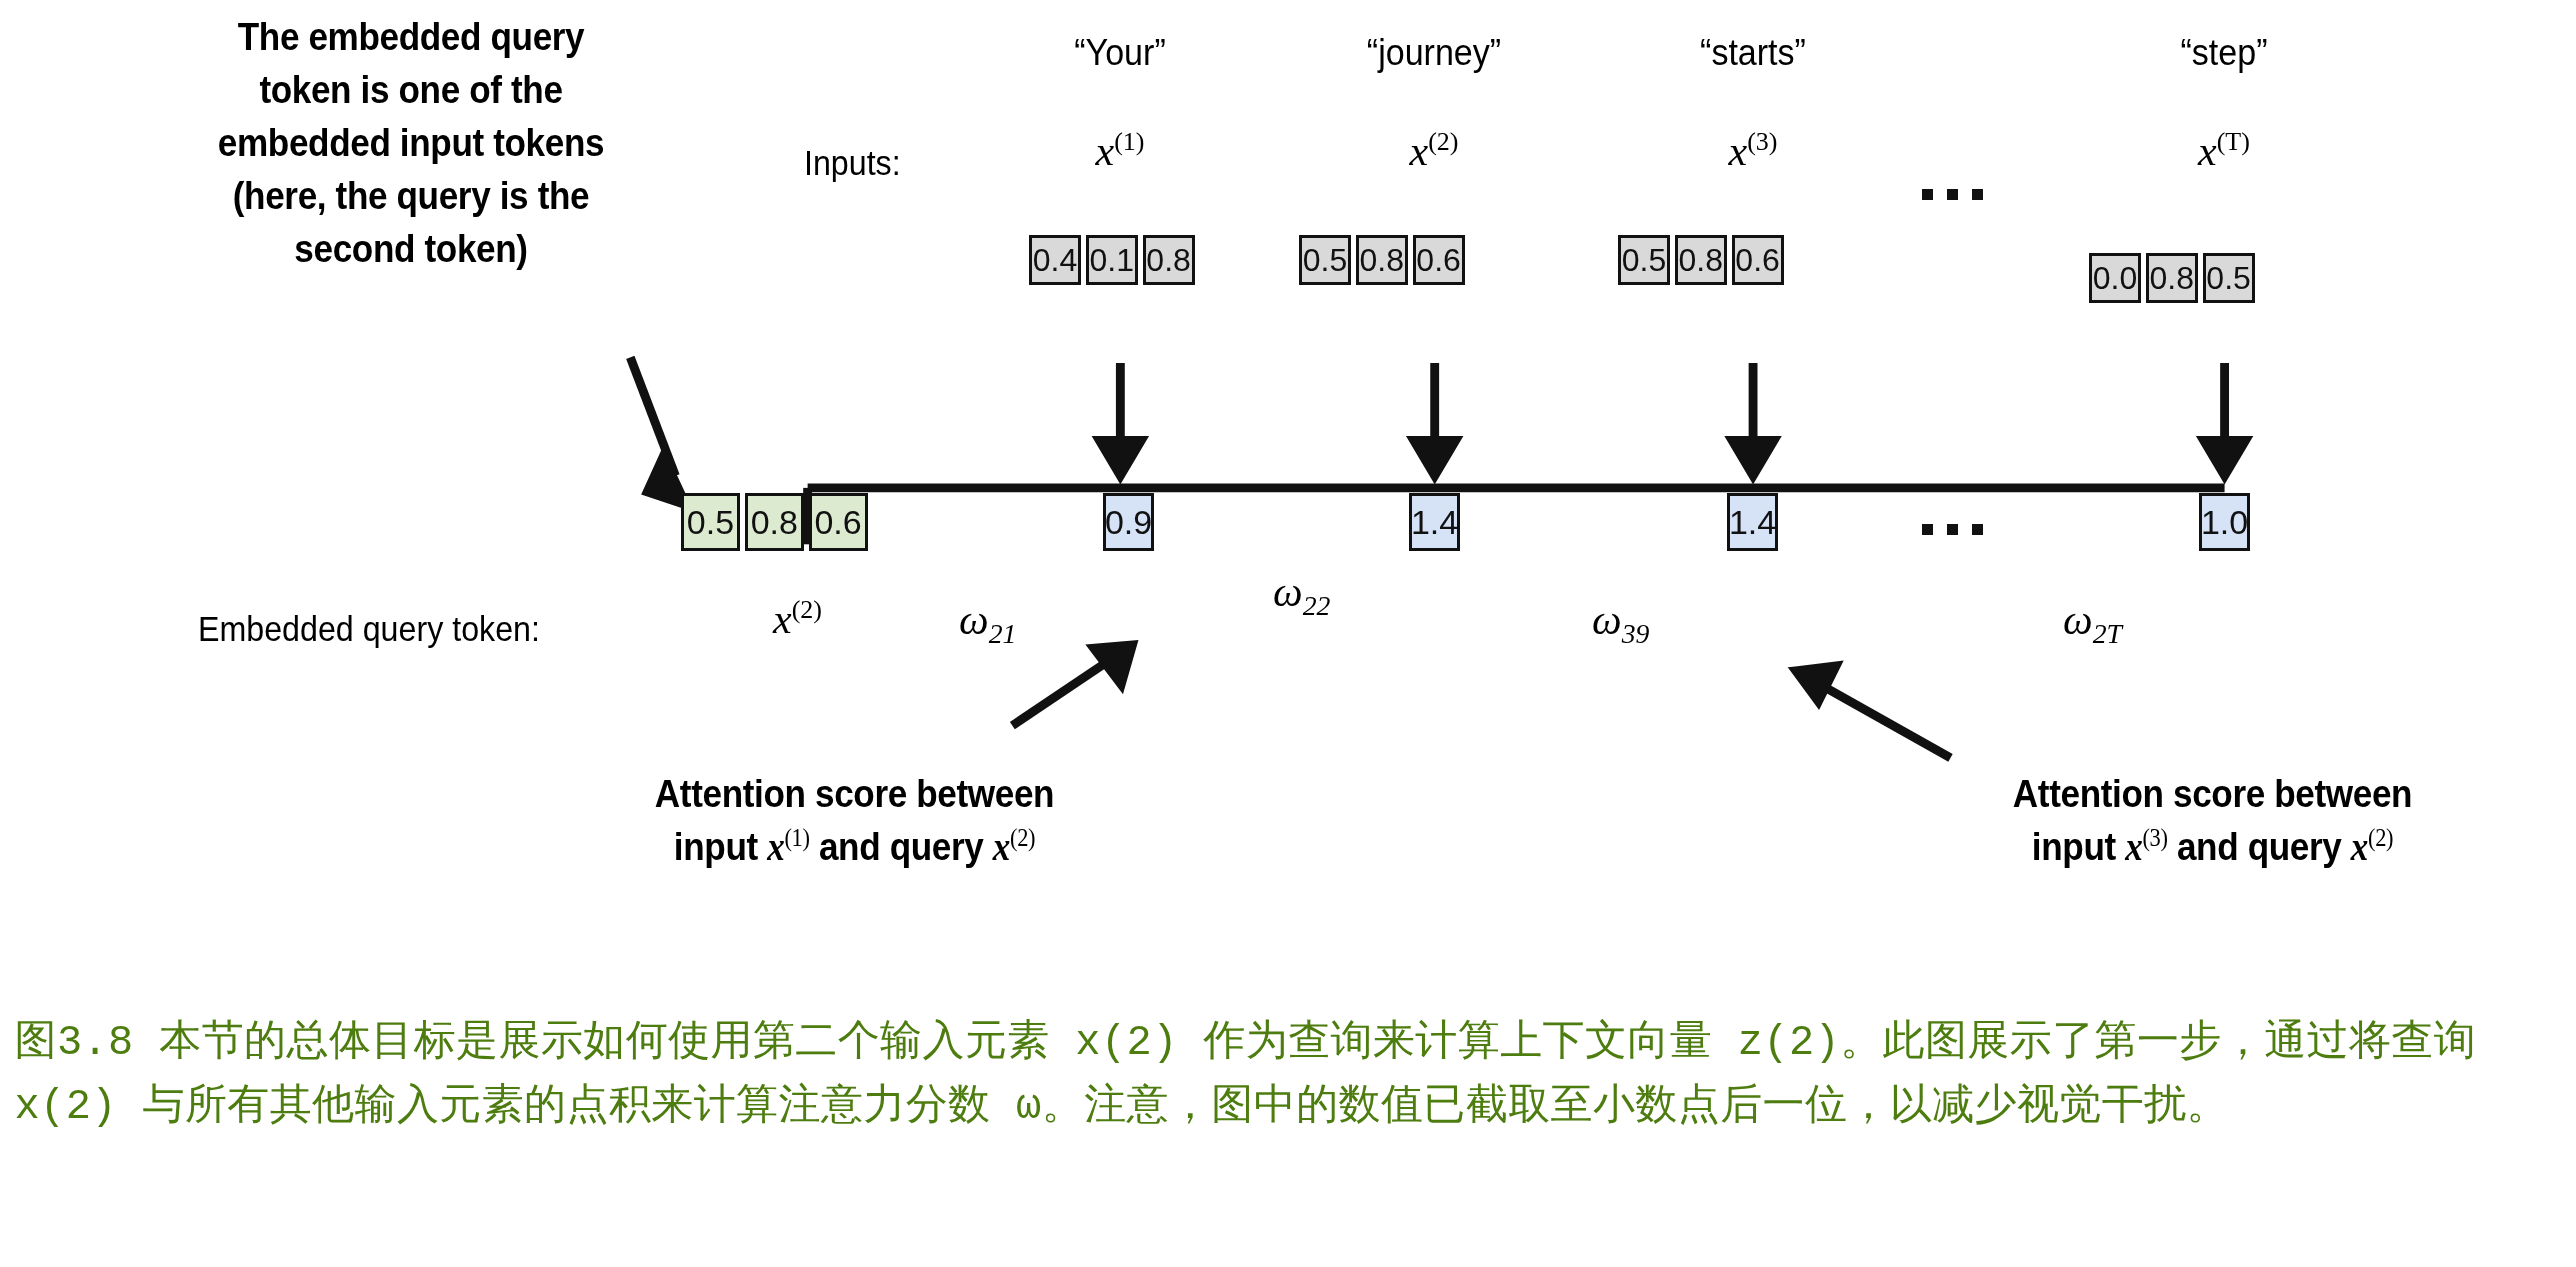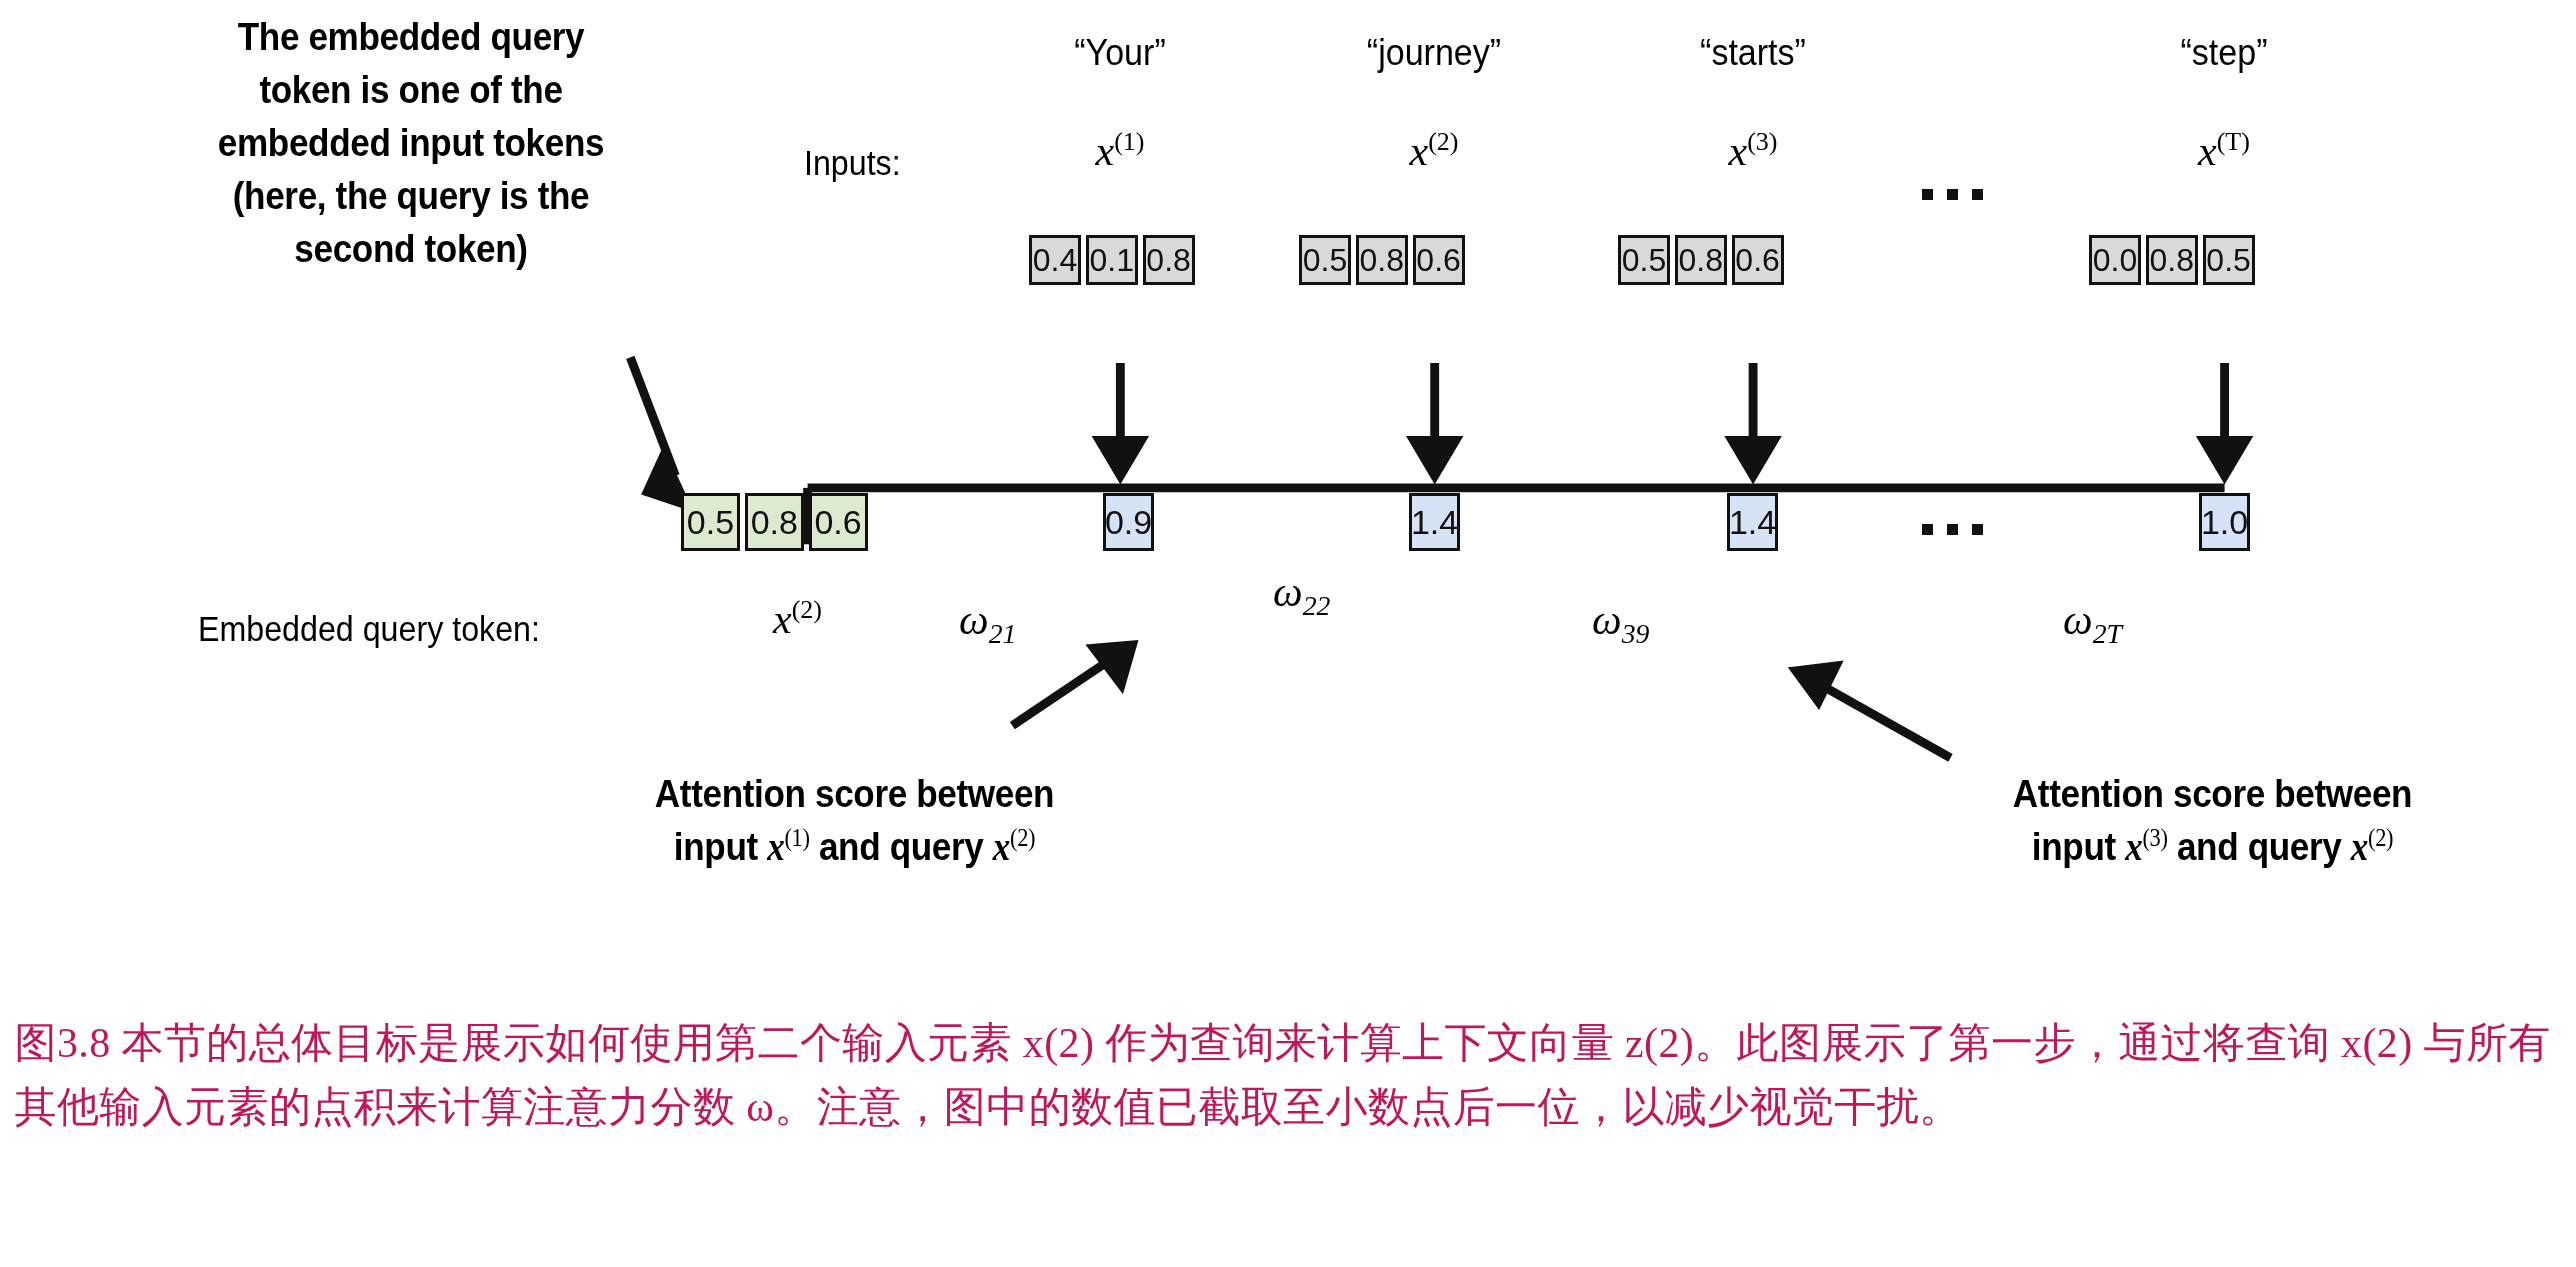--- a/index.html
+++ b/index.html
@@ -79,24 +79,24 @@
   .dots i{display:block;width:10.5px;height:10.5px;background:#111;}
 
   
   svg.wires{position:absolute;left:0;top:0;width:2576px;height:1008px;
             pointer-events:none;overflow:visible;}
 
   
   .caption{
     position:absolute;
     left:14.5px; top:1012px; width:2547px;
-    font-family:Liberation Serif, serif;
+    font-family:Liberation Mono, monospace;
     font-size:42px;
     line-height:1.52;
-    color:#be185d;
+    color:#4d7c0f;
     letter-spacing:0.4px;
   }
 </style>
 </head>
 <body>
 
 <svg class="wires" viewBox="0 0 3196 1250">
 
   <path d="M 1002 605 L 2760 605" stroke="#111" stroke-width="11" fill="none"></path>
 
@@ -171,21 +171,21 @@
 <div class="abs cellrow" style="left:1299px;top:235px;">
   <div class="cell gray">0.5</div>
   <div class="cell gray">0.8</div>
   <div class="cell gray">0.6</div>
 </div>
 <div class="abs cellrow" style="left:1618px;top:235px;">
   <div class="cell gray">0.5</div>
   <div class="cell gray">0.8</div>
   <div class="cell gray">0.6</div>
 </div>
-<div class="abs cellrow" style="left:2089px;top:235px;">
+<div class="abs cellrow" style="left:2089px;top:253px;">
   <div class="cell gray">0.0</div>
   <div class="cell gray">0.8</div>
   <div class="cell gray">0.5</div>
 </div>
 
 <div class="abs cellrow" style="left:681px;top:493px;">
   <div class="cell green">0.5</div>
   <div class="cell green">0.8</div>
   <div class="cell green">0.6</div>
 </div>

